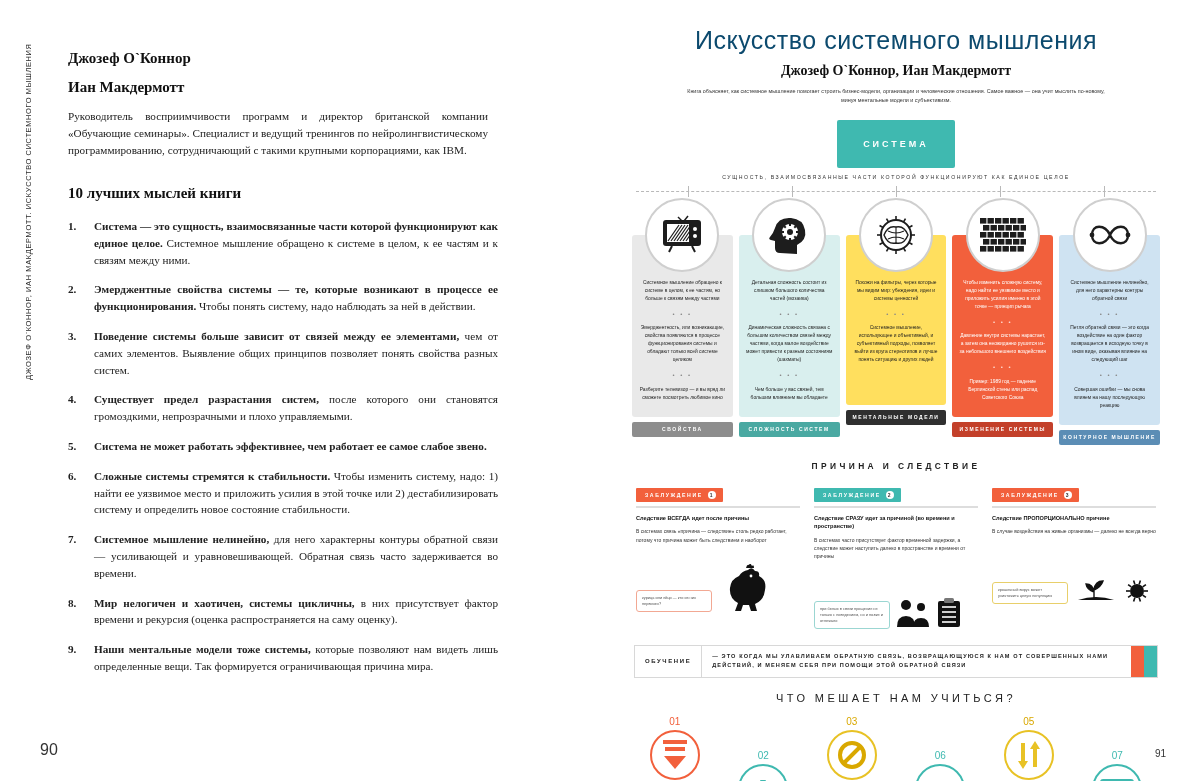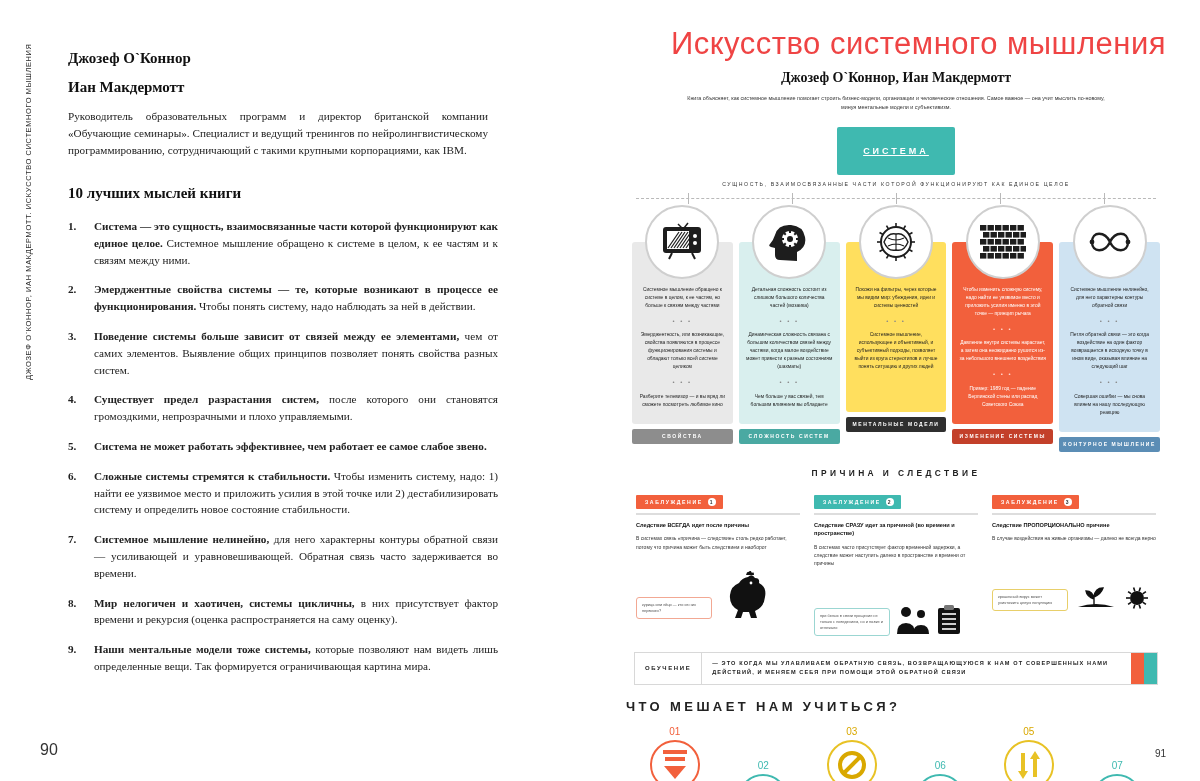--- a/index.html
+++ b/index.html
@@ -53,39 +53,39 @@
   }
 
   
   .right-page {
     width:600px; height:781px; position:relative;
     padding:22px 34px 30px 26px;
     font-family:"Liberation Sans", sans-serif;
   }
   .big-title {
     font-family:"Liberation Sans", sans-serif;
-    font-weight:300; font-size:31px; letter-spacing:0.5px;
-    color:#ef4444; text-align:right; margin:4px 0 8px 0;
+    font-weight:300; font-size:25px; letter-spacing:0.5px;
+    color:#0c4a6e; text-align:center; margin:4px 0 8px 0;
     white-space:nowrap;
   }
   .authors-line {
     text-align:center; font-family:"Liberation Serif", serif;
     font-weight:bold; font-size:14px; color:#111; margin:2px 0 8px 0;
   }
   .subtitle {
     text-align:center; font-size:5.4px; line-height:1.75; color:#333;
     margin:0 56px 14px 56px;
   }
 
   
   .sys-banner-wrap { text-align:center; margin-bottom:4px; }
   .sys-banner {
     display:inline-block; background:#3fb9b0; color:#fff;
     font-size:9px; font-weight:bold; letter-spacing:3px;
-    padding:19px 26px; border-radius:2px;text-decoration:underline;
+    padding:19px 26px; border-radius:2px;
   }
   .sys-caption {
     text-align:center; font-size:5.2px; letter-spacing:1.6px; color:#333;
     line-height:1.7; margin:5px 0 4px 0;
   }
   .dot-rule { position:relative; height:10px; margin:0 10px 2px 10px; }
   .dot-rule:before {
     content:""; position:absolute; left:0; right:0; top:5px;
     border-top:1px dashed #b9b9b9;
   }
@@ -164,21 +164,21 @@
   .learn-txt {
     font-size:5.6px; font-weight:bold; letter-spacing:1.1px; line-height:1.7;
     color:#222; padding:6px 10px; flex:1;
   }
   .learn-arrow {
     width:26px; background:linear-gradient(90deg,#f2603c,#f2603c 50%,#3fb9b0 50%);
     position:relative;
   }
 
   .what-head {
-    font-size:13px; font-weight:bold; letter-spacing:3.4px;
+    text-align:center; font-size:11px; font-weight:normal; letter-spacing:3.4px;
     color:#222; margin:6px 0 12px 0;
   }
   .obst-grid {
     display:grid; grid-template-columns:repeat(6,1fr); gap:7px; padding:0 8px;
   }
   .obst { text-align:center; }
   .obst.lower { margin-top:34px; }
   .obst-num { font-size:10px; font-weight:normal; margin-bottom:3px; }
   .obst-ring {
     width:50px; height:50px; border-radius:50%; border:2px solid #ccc;
@@ -199,34 +199,34 @@
 <body>
 
 <div class="page">
 
   <div class="left-page">
     <div class="spine-label">ДЖОЗЕФ О`КОННОР, ИАН МАКДЕРМОТТ. ИСКУССТВО СИСТЕМНОГО МЫШЛЕНИЯ</div>
 
     <h2 class="author-name">Джозеф О`Коннор</h2>
 
     <h2 class="author-name">Иан Макдермотт</h2>
-    <p class="author-bio">Руководитель образовательных программ и директор британской компании «Обучающие семинары». Специалист и ведущий тренингов по нейролингвистическому программированию, сотрудничающий с такими крупными корпорациями, как IBM.</p>
+    <p class="author-bio">Руководитель восприимчивости программ и директор британской компании «Обучающие семинары». Специалист и ведущий тренингов по нейролингвистическому программированию, сотрудничающий с такими крупными корпорациями, как IBM.</p>
 
     <h3 class="section-title">10 лучших мыслей книги</h3>
 
     <ol class="thoughts" id="thoughts-list">
         <li><span class="num">1.</span><b>Система — это сущность, взаимосвязанные части которой функционируют как единое целое.</b><span> Системное мышление обращено к системе в целом, к ее частям и к связям между ними.</span></li>
         <li><span class="num">2.</span><b>Эмерджентные свойства системы — те, которые возникают в процессе ее функционирования.</b><span> Чтобы понять систему, надо наблюдать за ней в действии.</span></li>
         <li><span class="num">3.</span><b>Поведение системы больше зависит от связей между ее элементами,</b><span> чем от самих элементов. Выявление общих принципов позволяет понять свойства разных систем.</span></li>
         <li><span class="num">4.</span><b>Существует предел разрастания систем,</b><span> после которого они становятся громоздкими, непрозрачными и плохо управляемыми.</span></li>
         <li><span class="num">5.</span><b>Система не может работать эффективнее, чем работает ее самое слабое звено.</b><span></span></li>
         <li><span class="num">6.</span><b>Сложные системы стремятся к стабильности.</b><span> Чтобы изменить систему, надо: 1) найти ее уязвимое место и приложить усилия в этой точке или 2) дестабилизировать систему и определить новое состояние стабильности.</span></li>
         <li><span class="num">7.</span><b>Системное мышление нелинейно,</b><span> для него характерны контуры обратной связи — усиливающей и уравновешивающей. Обратная связь часто задерживается во времени.</span></li>
         <li><span class="num">8.</span><b>Мир нелогичен и хаотичен, системы цикличны,</b><span> в них присутствует фактор времени и рекурсия (оценка распространяется на саму оценку).</span></li>
-        <li><span class="num">9.</span><b>Наши ментальные модели тоже системы,</b><span> которые позволяют нам видеть лишь определенные вещи. Так формируется ограничивающая картина мира.</span></li>
+        <li><span class="num">9.</span><b>Наши ментальные модели тоже системы,</b><span> которые позволяют нам видеть лишь определенные вещи. Так формируется ограничивающая причина мира.</span></li>
       </ol>
 
     <div class="folio-left">90</div>
   </div>
 
   <div class="right-page">
 
     <div class="big-title">Искусство системного мышления</div>
     <div class="authors-line">Джозеф О`Коннор, Иан Макдермотт</div>
     <div class="subtitle">Книга объясняет, как системное мышление помогает строить бизнес-модели, организации и человеческие отношения. Самое важное — она учит мыслить по-новому, минуя ментальные модели и субъективизм.</div>

